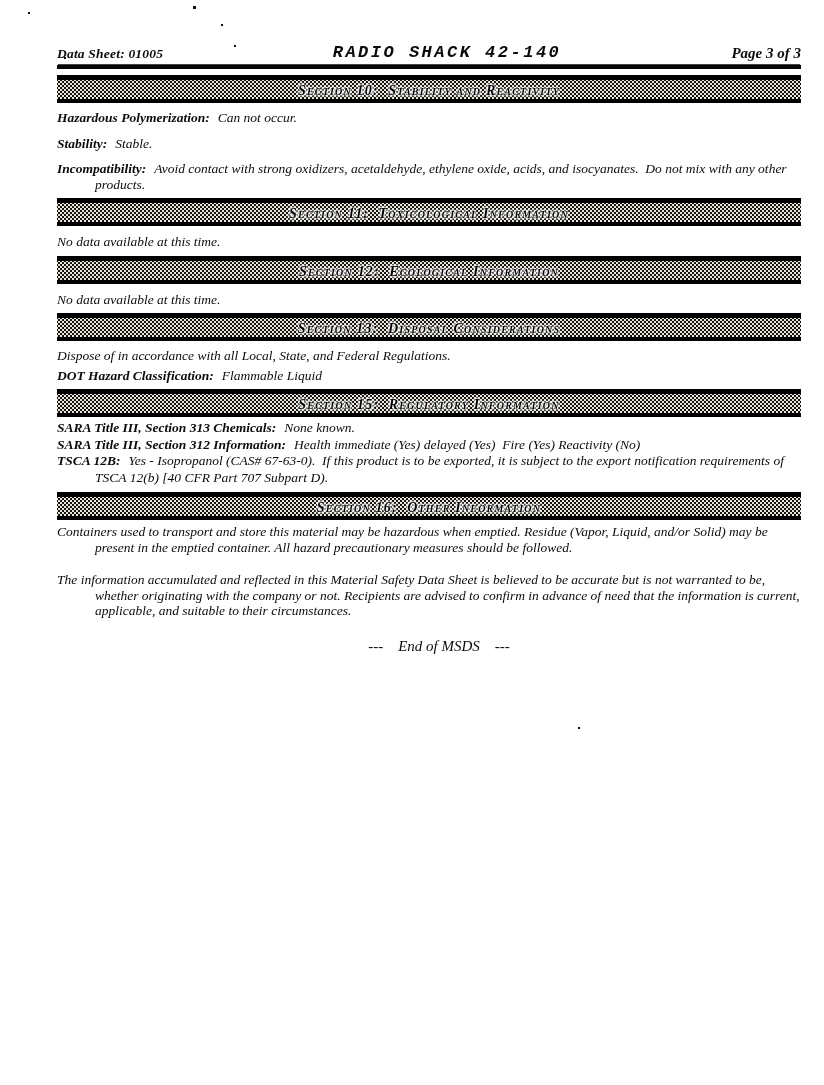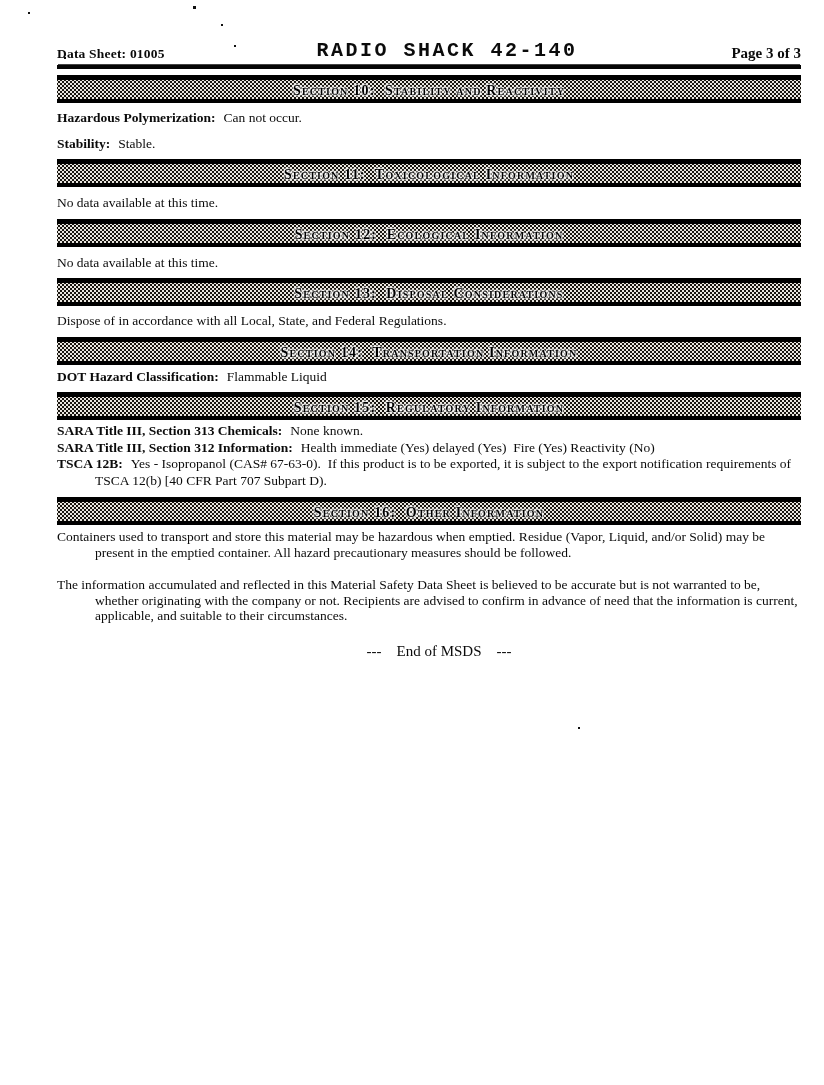--- a/index.html
+++ b/index.html
@@ -10,38 +10,39 @@
     background: #ffffff;
     font-family: "Liberation Serif", serif;
     color: #0b0b0b;
     overflow: hidden;
   }
   .content {
     position: absolute;
     left: 57px;
     top: 0;
     width: 744px;
+    font-style: italic;
   }
   
   .header {
     display: flex;
     align-items: flex-end;
     padding-top: 44px;
     height: 18px;
   }
   .hdr-left {
     flex: 1;
     font-size: 13.5px;
     font-weight: bold;
     letter-spacing: 0.2px;
   }
   .hdr-title {
     flex: 0 0 auto;
     font-family: "Liberation Mono", monospace;
-    font-size: 20px;
+    font-size: 17px;
     letter-spacing: 2.5px;
     font-weight: bold;
     transform: translateX(18px);
   }
   .hdr-right {
     flex: 1;
     text-align: right;
     font-size: 15px;
     font-weight: bold;
   }
@@ -81,21 +82,21 @@
     font-size: 13.5px;
     line-height: 15.5px;
   }
   .lbl { font-weight: bold; white-space: pre-wrap; }
   .val { padding-left: 8px; white-space: pre-wrap; }
   .hang { padding-left: 38px; text-indent: -38px; }
   .mt7  { margin-top: 7px; }
   .mt10 { margin-top: 10px; }
   .mt4  { margin-top: 4px; }
   .mt3  { margin-top: 8px; }
-  .mt8  { margin-top: 8px; }
+  .mt8  { }
   .mt5  { margin-top: 7px; }
   .mt11 { margin-top: 17px; }
   .reg-block { margin-top: 3px; }
   .reg-block .line { line-height: 16.5px; }
   .end-line {
     margin-top: 19px;
     text-align: center;
     font-size: 15px;
     white-space: pre;
     transform: translateX(10px);
@@ -128,39 +129,37 @@
       <span class="hdr-title">RADIO SHACK 42-140</span>
       <span class="hdr-right">Page 3 of 3</span>
     </div>
     <div class="rule"></div>
 
     <div class="banner">
       <span class="banner-text">Section 10:  Stability and Reactivity</span>
     </div>
     <div class="line mt7"><span class="lbl">Hazardous Polymerization:</span><span class="val">Can not occur.</span></div>
     <div class="line mt10"><span class="lbl">Stability:</span><span class="val">Stable.</span></div>
+    <div class="para hang mt10"><span class="lbl">Incompatibility:</span><span class="val">Avoid contact with strong oxidizers, acetaldehyde, ethylene oxide, acids, and isocyanates.  Do not mix with any other products.</span></div>
 
     <div class="banner mt8">
       <span class="banner-text">Section 11:  Toxicological Information</span>
     </div>
     <div class="line mt3">No data available at this time.</div>
 
     <div class="banner mt8">
       <span class="banner-text">Section 12:  Ecological Information</span>
     </div>
     <div class="line mt3">No data available at this time.</div>
 
     <div class="banner mt8">
       <span class="banner-text">Section 13:  Disposal Considerations</span>
     </div>
     <div class="line mt5">Dispose of in accordance with all Local, State, and Federal Regulations.</div>
 
-    <div class="banner mt8">
-      <span class="banner-text">Section 14:  Transportation Information</span>
-    </div>
     <div class="line mt4"><span class="lbl">DOT Hazard Classification:</span><span class="val">Flammable Liquid</span></div>
 
     <div class="banner mt8">
       <span class="banner-text">Section 15:  Regulatory Information</span>
     </div>
     <div class="reg-block">
       <div class="line"><span class="lbl">SARA Title III, Section 313 Chemicals:</span><span class="val">None known.</span></div>
       <div class="line"><span class="lbl">SARA Title III, Section 312 Information:</span><span class="val">Health immediate (Yes) delayed (Yes)  Fire (Yes) Reactivity (No)</span></div>
       <div class="line hang"><span class="lbl">TSCA 12B:</span><span class="val">Yes - Isopropanol (CAS# 67-63-0).  If this product is to be exported, it is subject to the export notification requirements of TSCA 12(b) [40 CFR Part 707 Subpart D).</span></div>
     </div>

